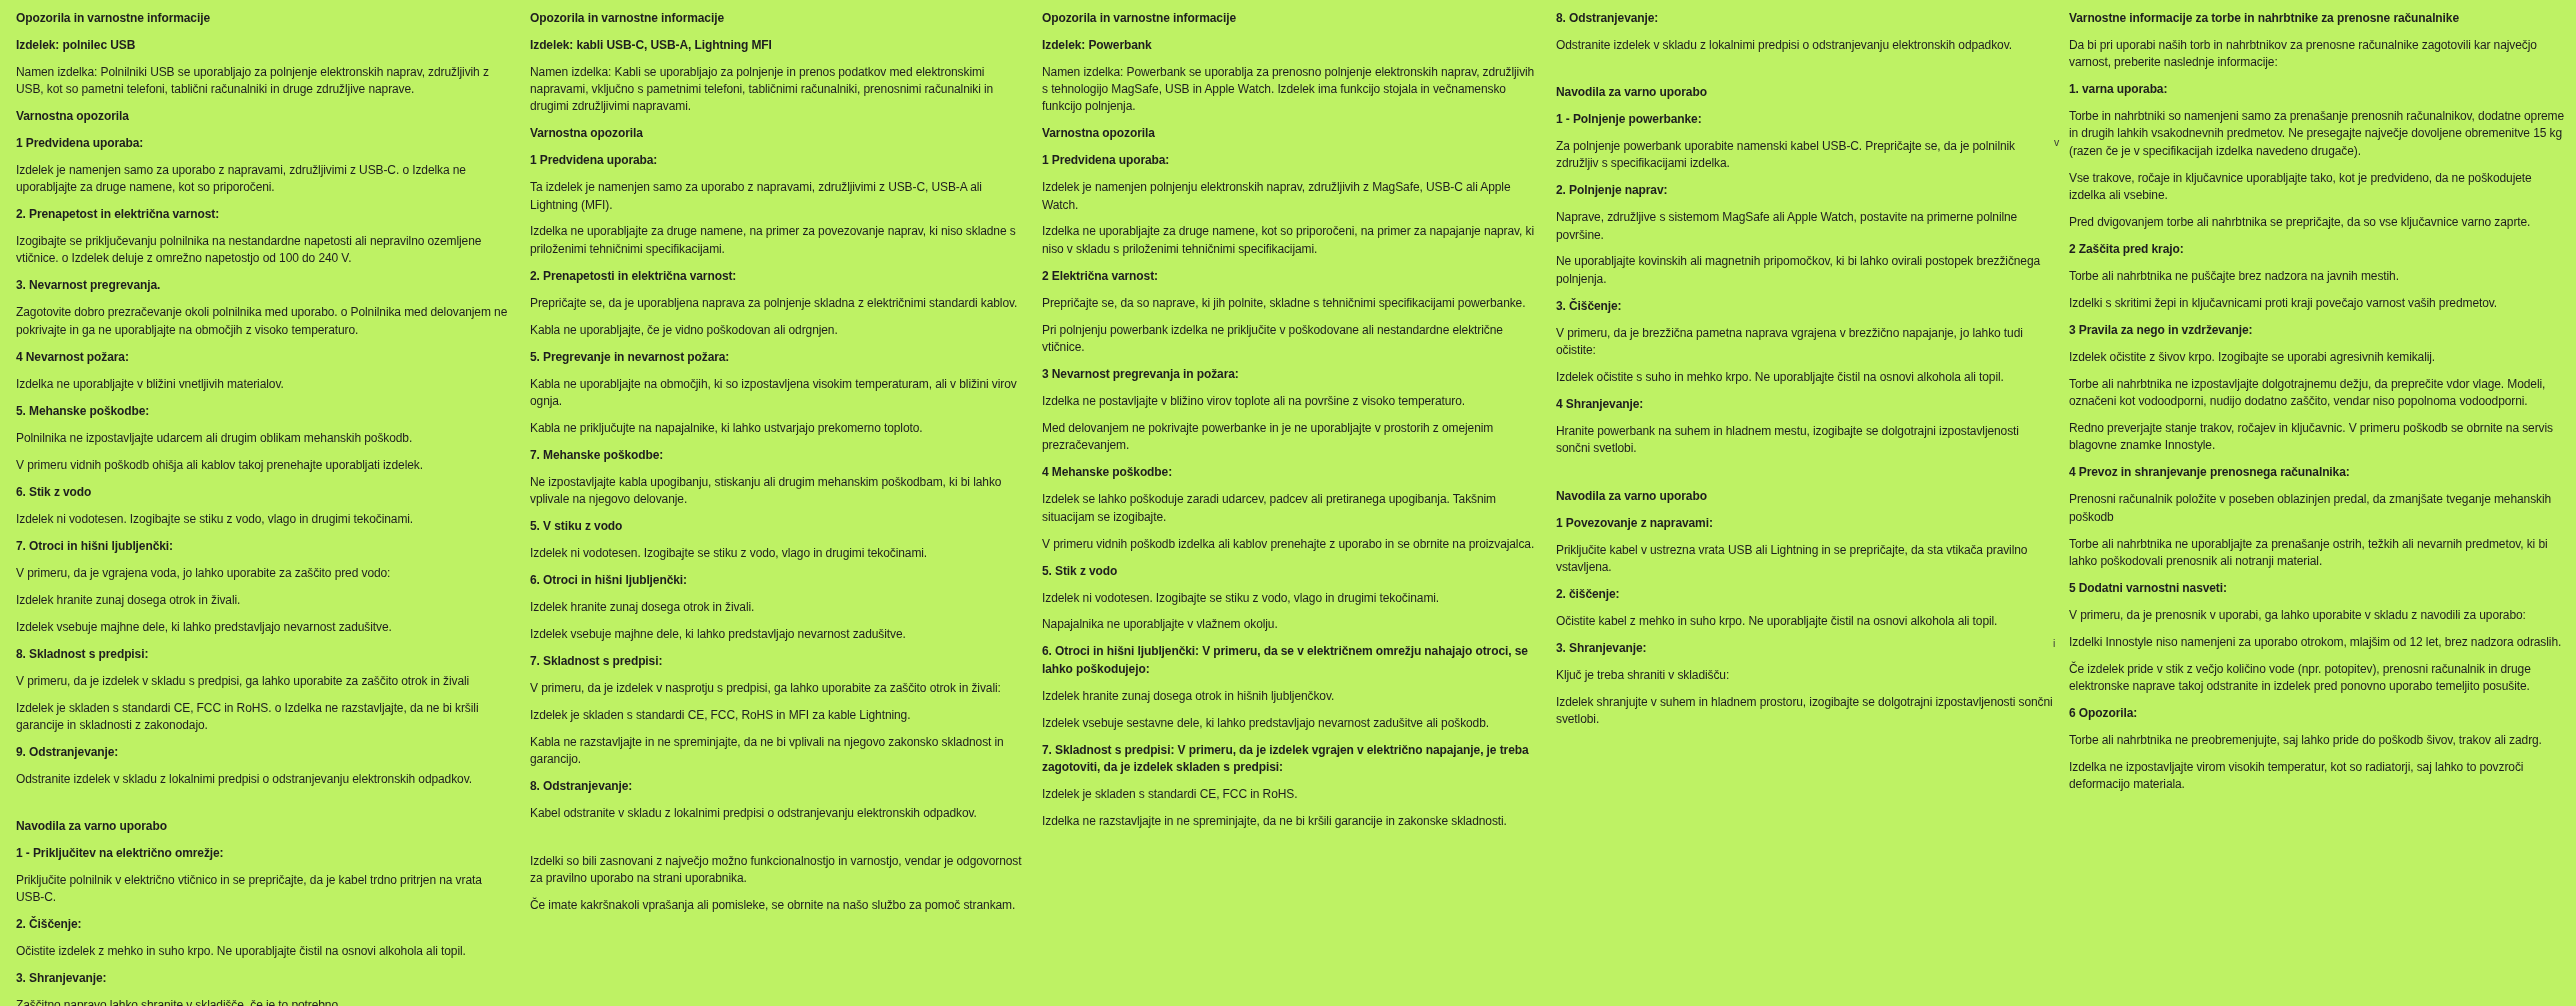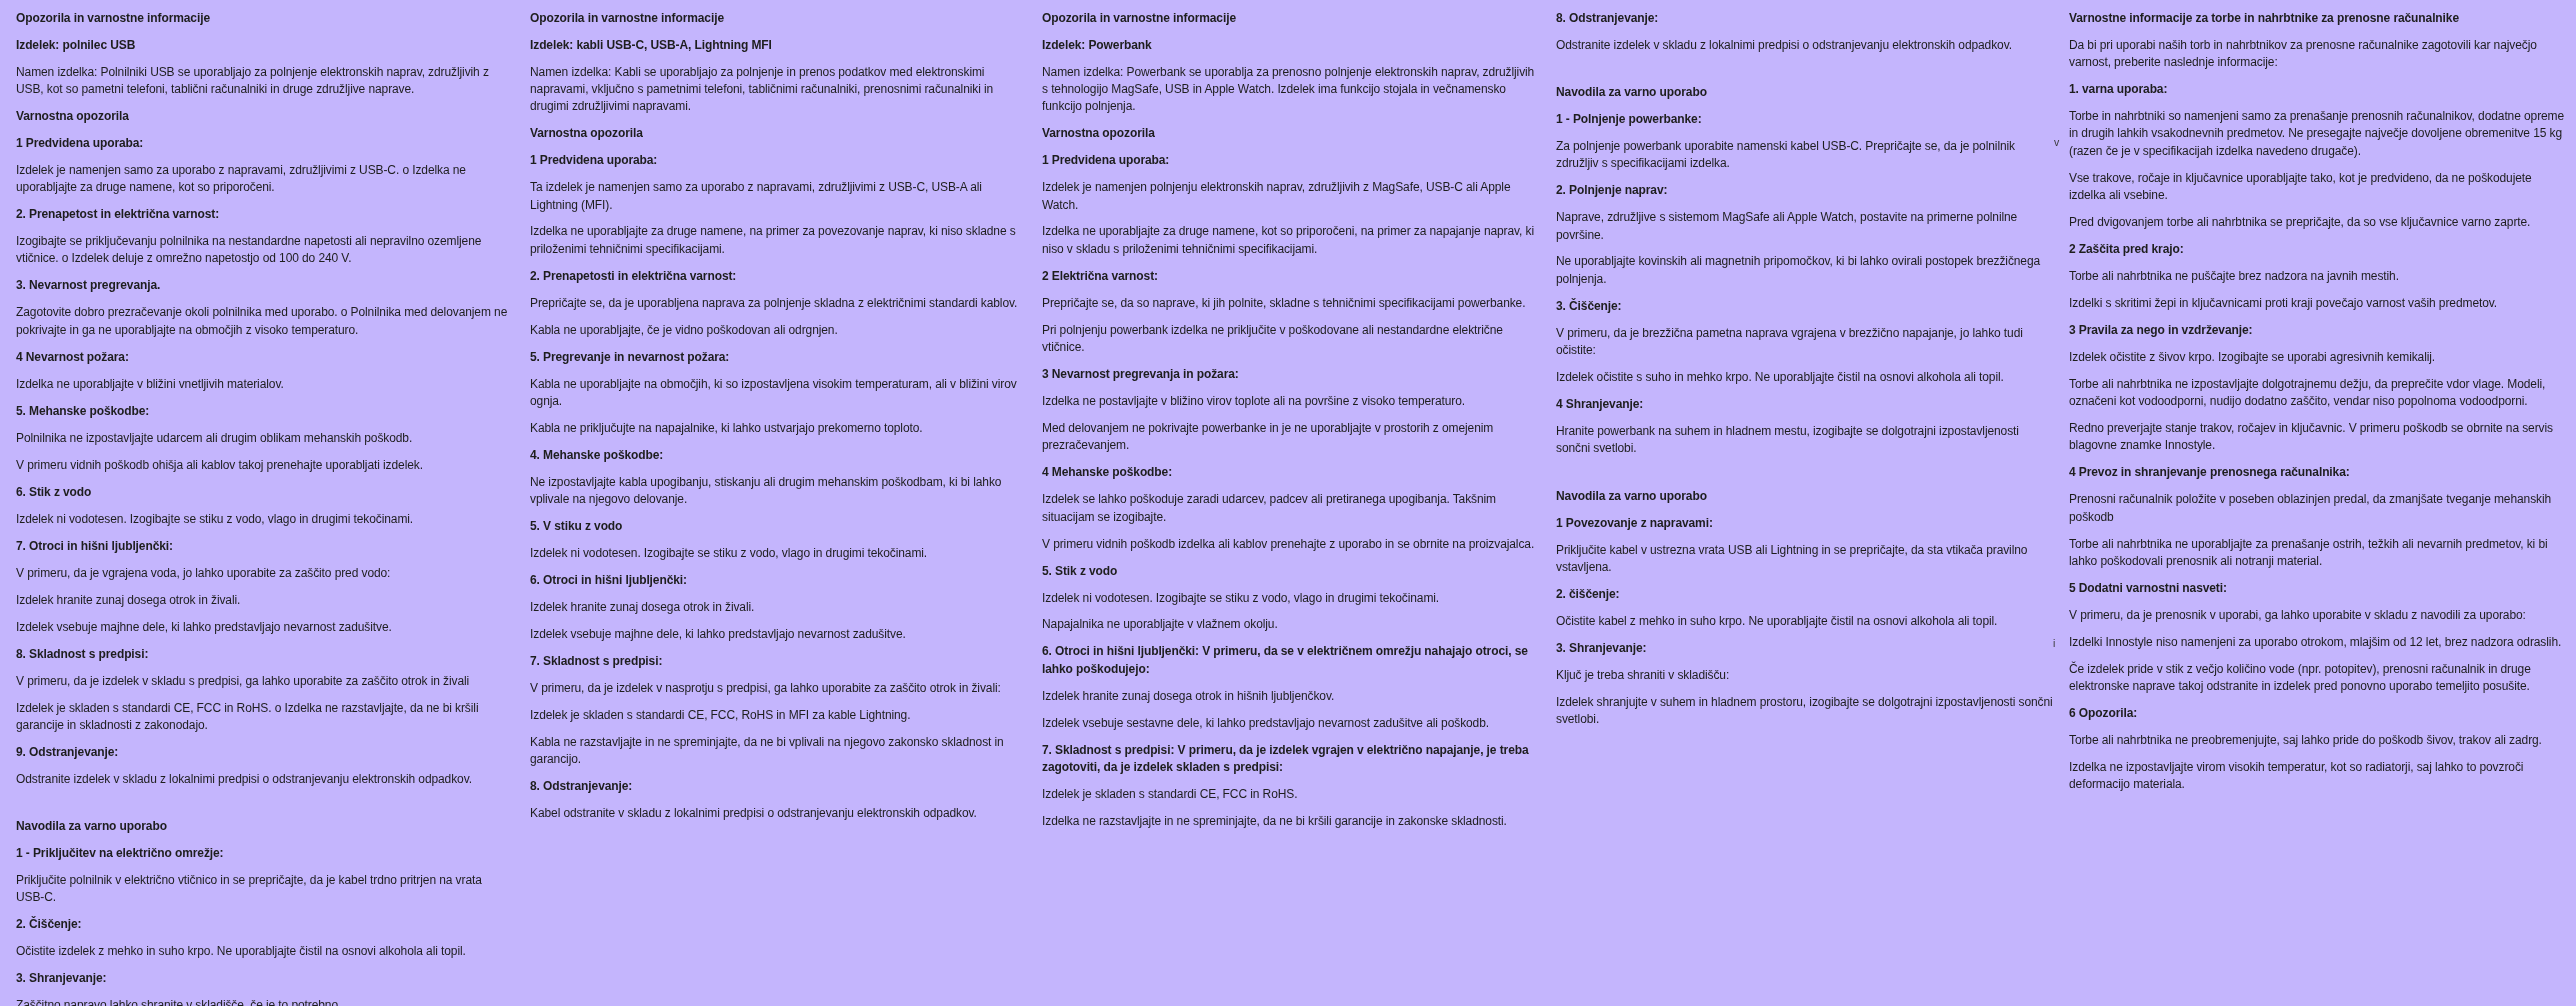--- a/index.html
+++ b/index.html
@@ -4,21 +4,21 @@
 <title>Opozorila in varnostne informacije</title>
 <style>
   html, body { margin: 0; padding: 0; }
   body {
     width: 2576px; height: 1006px;
     background: #ffffff;
     font-family: "Liberation Sans", sans-serif;
     position: relative;
     overflow: hidden;
   }
-  .canvas { position: absolute; inset: 0; background: #c4b5fd; padding-left: 26px; }
+  .canvas { position: absolute; inset: 0; background: #bef264; padding-left: 26px; }
   .col {
     position: absolute;
     top: 9.7px;
     width: 497px;
     color: #1e1e1e;
     font-size: 12px;
     line-height: 17.3px;
     letter-spacing: -0.1px;
   }
   .col-0 { left: 16px; }
@@ -90,33 +90,37 @@
           <p class="blk h">Varnostna opozorila</p>
           <p class="blk h">1 Predvidena uporaba:</p>
           <p class="blk">Ta izdelek je namenjen samo za uporabo z napravami, združljivimi z USB-C, USB-A ali Lightning (MFI).</p>
           <p class="blk">Izdelka ne uporabljajte za druge namene, na primer za povezovanje naprav, ki niso skladne s priloženimi tehničnimi specifikacijami.</p>
           <p class="blk h">2. Prenapetosti in električna varnost:</p>
           <p class="blk">Prepričajte se, da je uporabljena naprava za polnjenje skladna z električnimi standardi kablov.</p>
           <p class="blk">Kabla ne uporabljajte, če je vidno poškodovan ali odrgnjen.</p>
           <p class="blk h">5. Pregrevanje in nevarnost požara:</p>
           <p class="blk">Kabla ne uporabljajte na območjih, ki so izpostavljena visokim temperaturam, ali v bližini virov ognja.</p>
           <p class="blk">Kabla ne priključujte na napajalnike, ki lahko ustvarjajo prekomerno toploto.</p>
-          <p class="blk h">4. Mehanske poškodbe:</p>
+          <p class="blk h">7. Mehanske poškodbe:</p>
           <p class="blk">Ne izpostavljajte kabla upogibanju, stiskanju ali drugim mehanskim poškodbam, ki bi lahko vplivale na njegovo delovanje.</p>
           <p class="blk h">5. V stiku z vodo</p>
           <p class="blk">Izdelek ni vodotesen. Izogibajte se stiku z vodo, vlago in drugimi tekočinami.</p>
           <p class="blk h">6. Otroci in hišni ljubljenčki:</p>
           <p class="blk">Izdelek hranite zunaj dosega otrok in živali.</p>
           <p class="blk">Izdelek vsebuje majhne dele, ki lahko predstavljajo nevarnost zadušitve.</p>
           <p class="blk h">7. Skladnost s predpisi:</p>
           <p class="blk">V primeru, da je izdelek v nasprotju s predpisi, ga lahko uporabite za zaščito otrok in živali:</p>
           <p class="blk">Izdelek je skladen s standardi CE, FCC, RoHS in MFI za kable Lightning.</p>
           <p class="blk">Kabla ne razstavljajte in ne spreminjajte, da ne bi vplivali na njegovo zakonsko skladnost in garancijo.</p>
           <p class="blk h">8. Odstranjevanje:</p>
           <p class="blk">Kabel odstranite v skladu z lokalnimi predpisi o odstranjevanju elektronskih odpadkov.</p>
+        </div>
+        <div class="section">
+          <p class="blk">Izdelki so bili zasnovani z največjo možno funkcionalnostjo in varnostjo, vendar je odgovornost za pravilno uporabo na strani uporabnika.</p>
+          <p class="blk">Če imate kakršnakoli vprašanja ali pomisleke, se obrnite na našo službo za pomoč strankam.</p>
         </div>
       </div>
       <div class="col col-2">
         <div class="section">
           <p class="blk h">Opozorila in varnostne informacije</p>
           <p class="blk h">Izdelek: Powerbank</p>
           <p class="blk">Namen izdelka: Powerbank se uporablja za prenosno polnjenje elektronskih naprav, združljivih s tehnologijo MagSafe, USB in Apple Watch. Izdelek ima funkcijo stojala in večnamensko funkcijo polnjenja.</p>
           <p class="blk h">Varnostna opozorila</p>
           <p class="blk h">1 Predvidena uporaba:</p>
           <p class="blk">Izdelek je namenjen polnjenju elektronskih naprav, združljivih z MagSafe, USB-C ali Apple Watch.</p>

